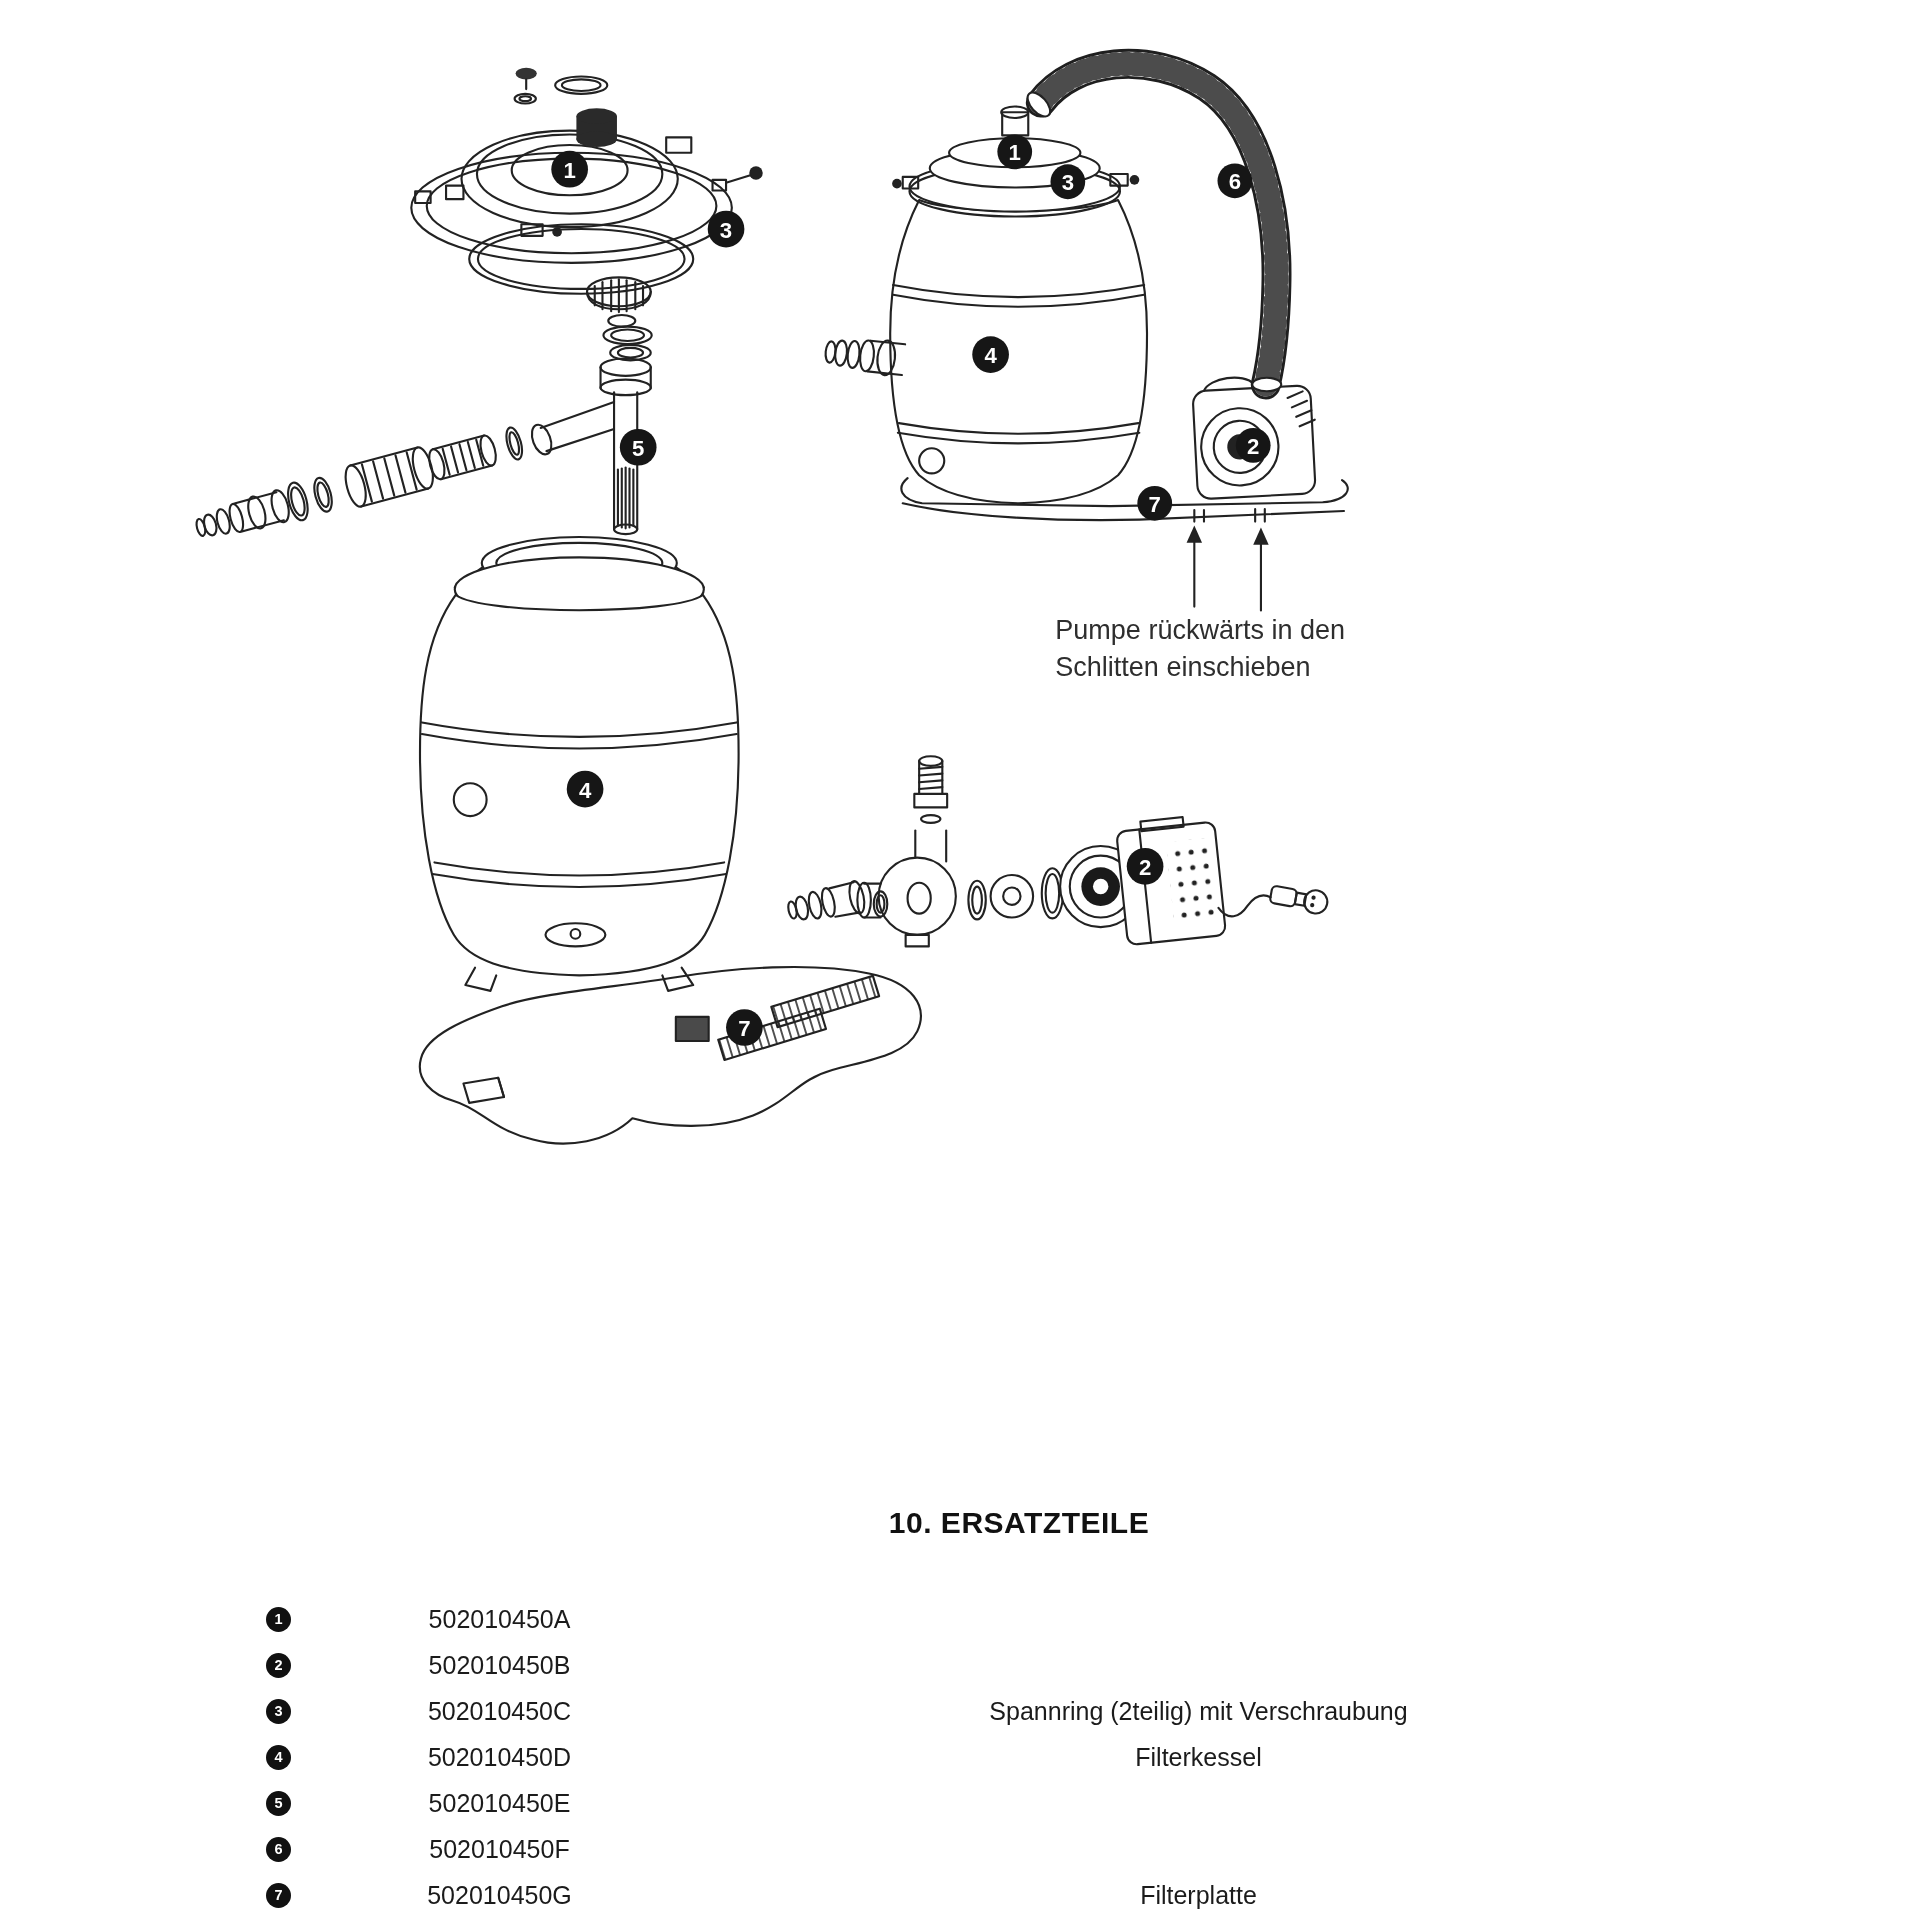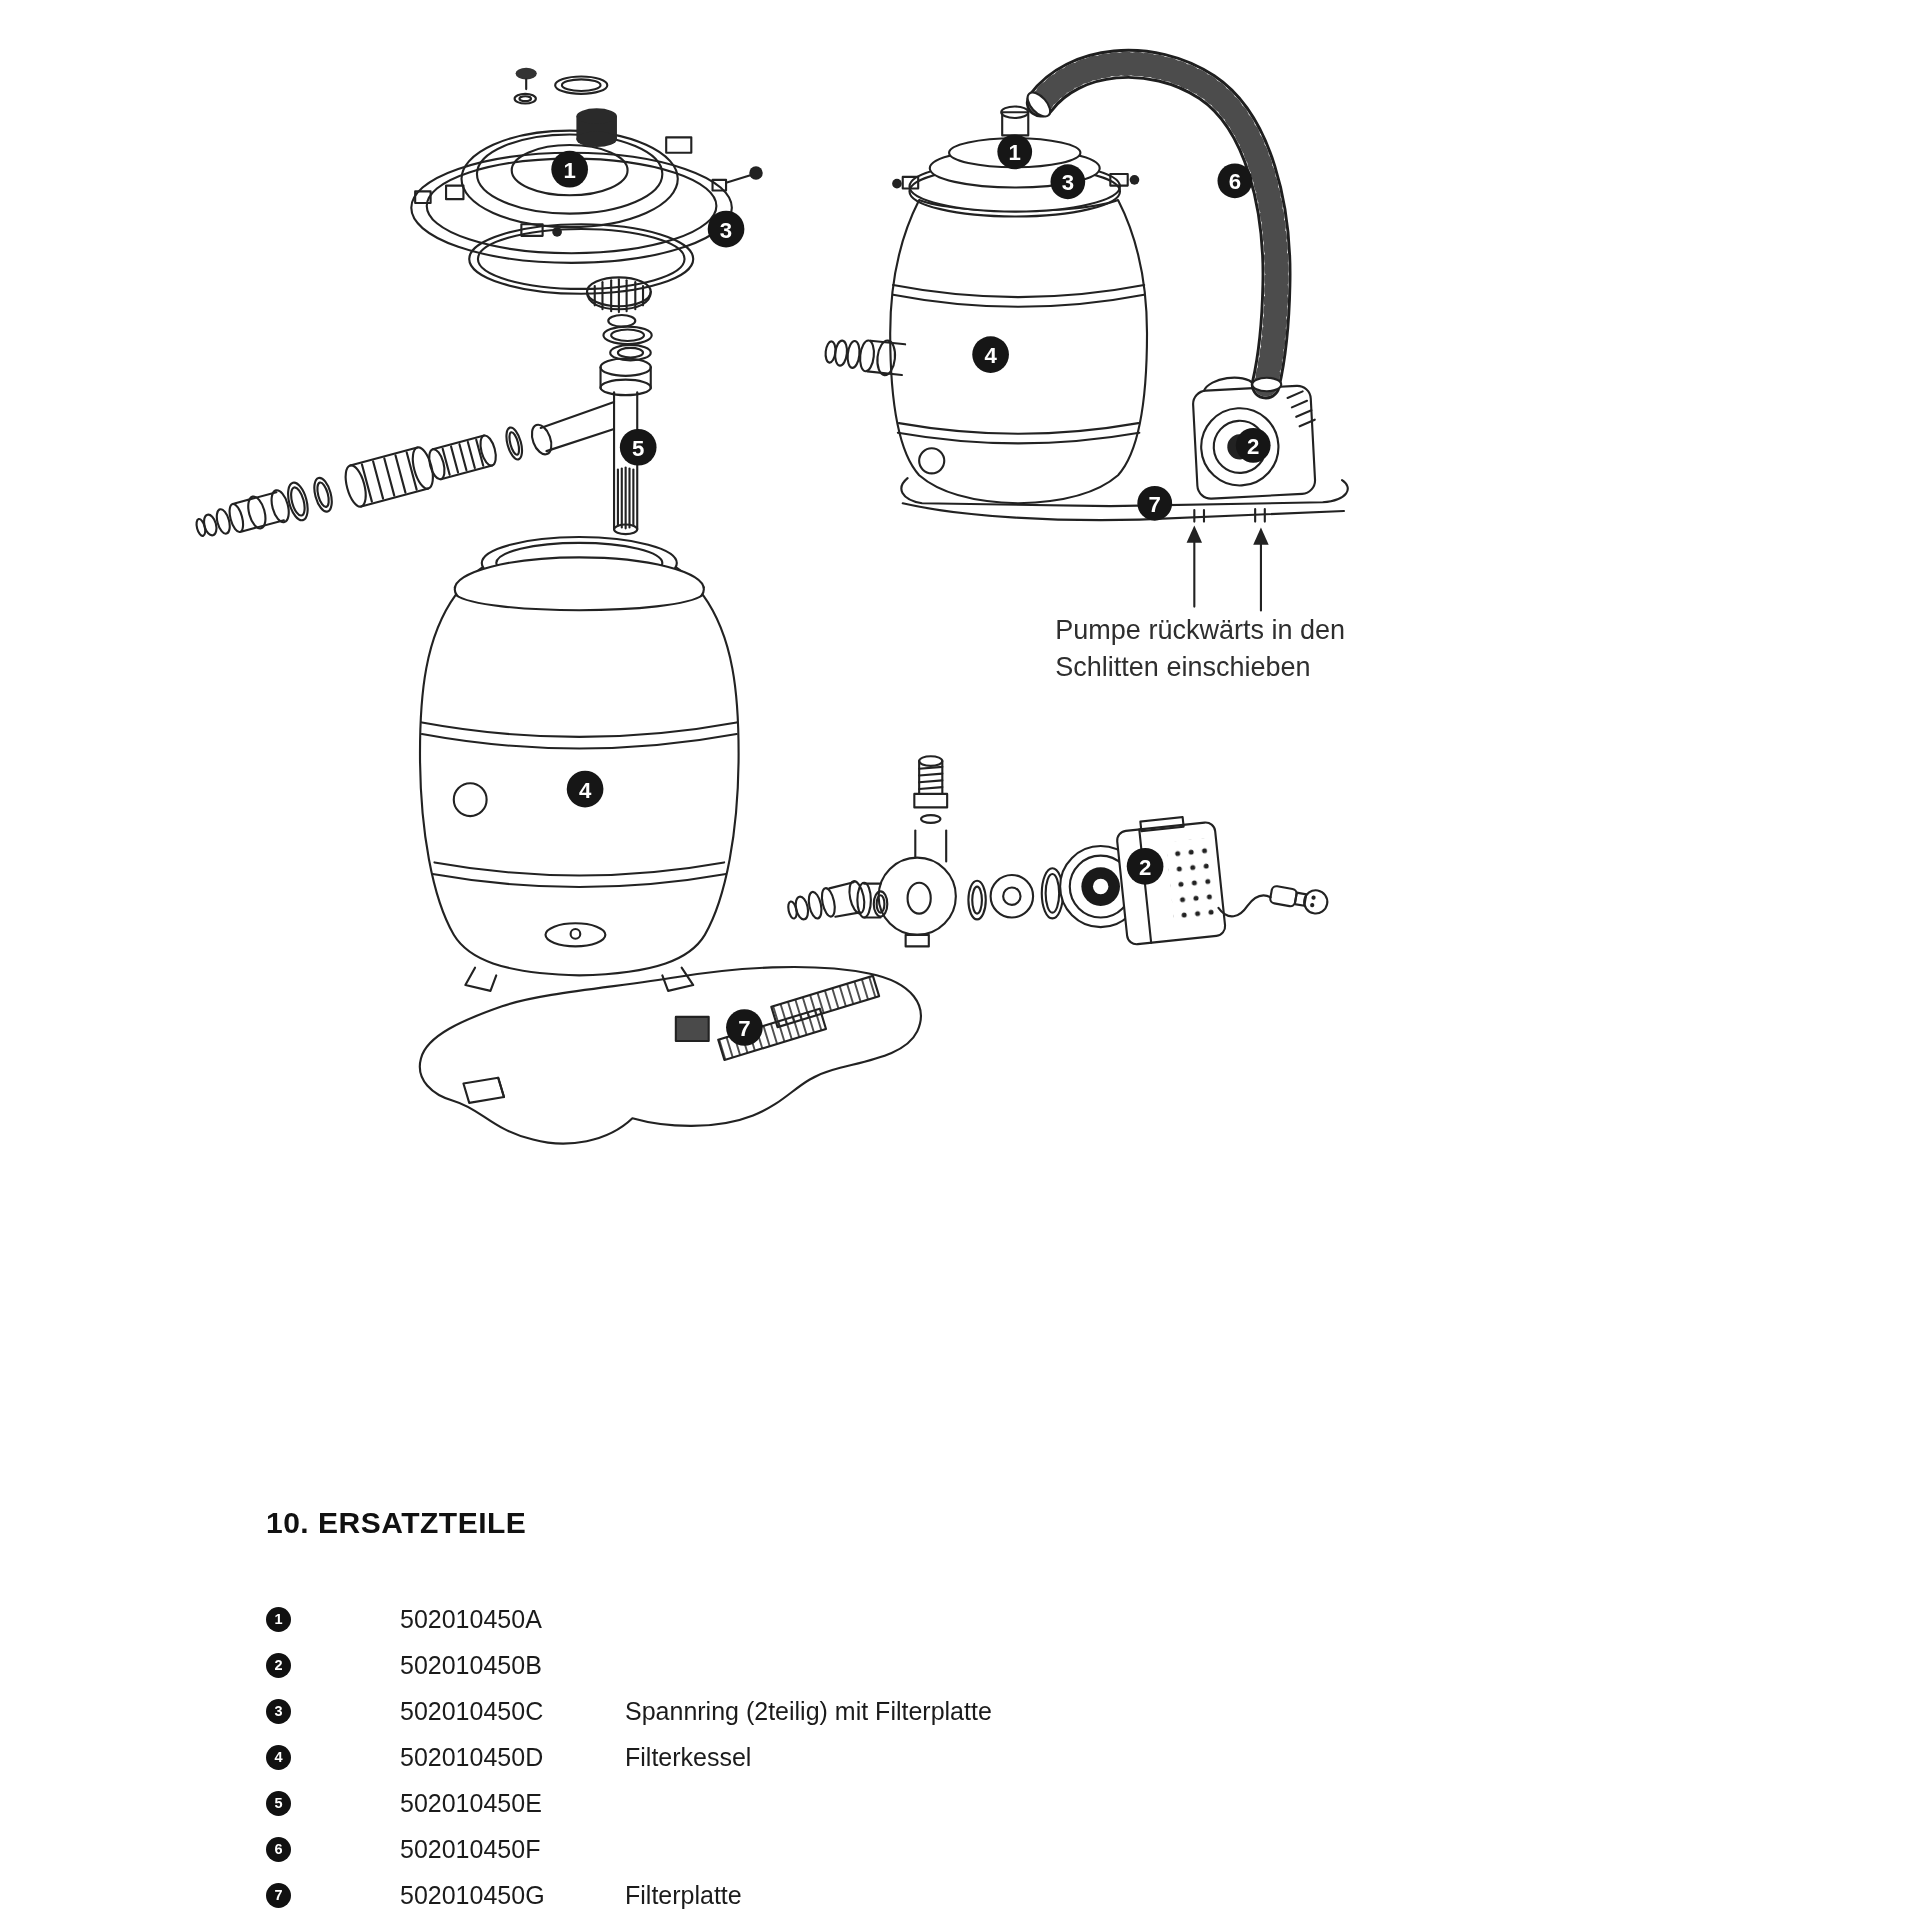--- a/index.html
+++ b/index.html
@@ -1,21 +1,21 @@
 <!DOCTYPE html>
 <html><head>
 <meta charset="utf-8">
 <style>
   html,body{margin:0;padding:0;background:#ffffff;}
   .stage{position:relative;width:1931px;height:1931px;font-family:"Liberation Sans",sans-serif;overflow:hidden;background:#fff;}
   .stage svg{position:absolute;top:0;left:0;}
   .badge circle{fill:#161616;stroke:none;}
   .badge text{fill:#ffffff;font:bold 23px "Liberation Sans",sans-serif;text-anchor:middle;dominant-baseline:central;}
   .anno{font:28px "Liberation Sans",sans-serif;fill:#2e2e2e;}
-  .parts{position:absolute;left:266px;top:1506px;width:1506px;}
+  .parts{position:absolute;left:266px;top:1506px;width:1506px;text-align:center;}
   .parts h2{margin:0 0 56px 0;font-size:30px;font-weight:bold;color:#111;letter-spacing:0.5px;}
   .part-row{display:grid;grid-template-columns:108px 225px auto;align-items:center;height:46px;}
   .pbadge{width:25px;height:25px;border-radius:50%;background:#111;color:#fff;display:flex;align-items:center;justify-content:center;font-size:14.5px;font-weight:bold;}
   .pcode,.pdesc{font-size:25px;color:#1b1b1b;white-space:nowrap;margin-left:26px;}
 </style>
 </head>
 <body>
 
 <div class="stage">
 
@@ -367,21 +367,21 @@
             <span>2</span>
           </span>
       <span class="pcode">502010450B</span>
     </div>
 
     <div class="part-row">
       <span class="pbadge">
             <span>3</span>
           </span>
       <span class="pcode">502010450C</span>
-      <span class="pdesc">Spannring (2teilig) mit Filterplatte</span>
+      <span class="pdesc">Spannring (2teilig) mit Verschraubung</span>
     </div>
 
     <div class="part-row">
       <span class="pbadge">
             <span>4</span>
           </span>
       <span class="pcode">502010450D</span>
       <span class="pdesc">Filterkessel</span>
     </div>
 

